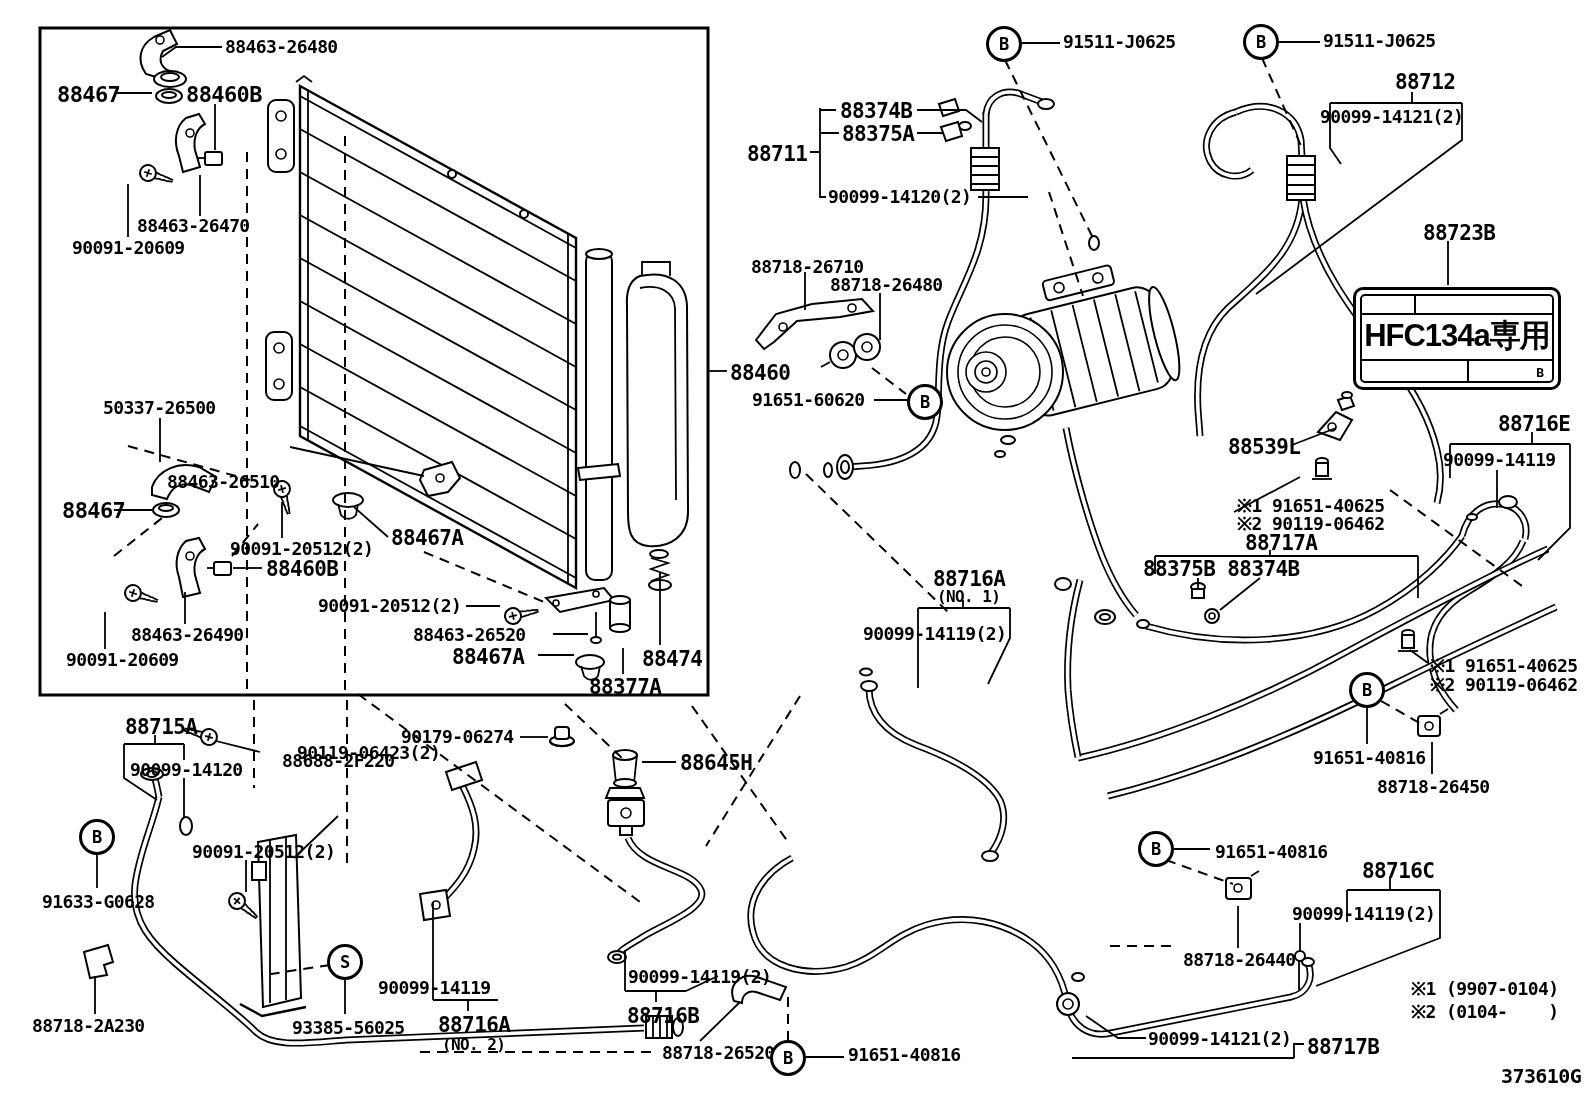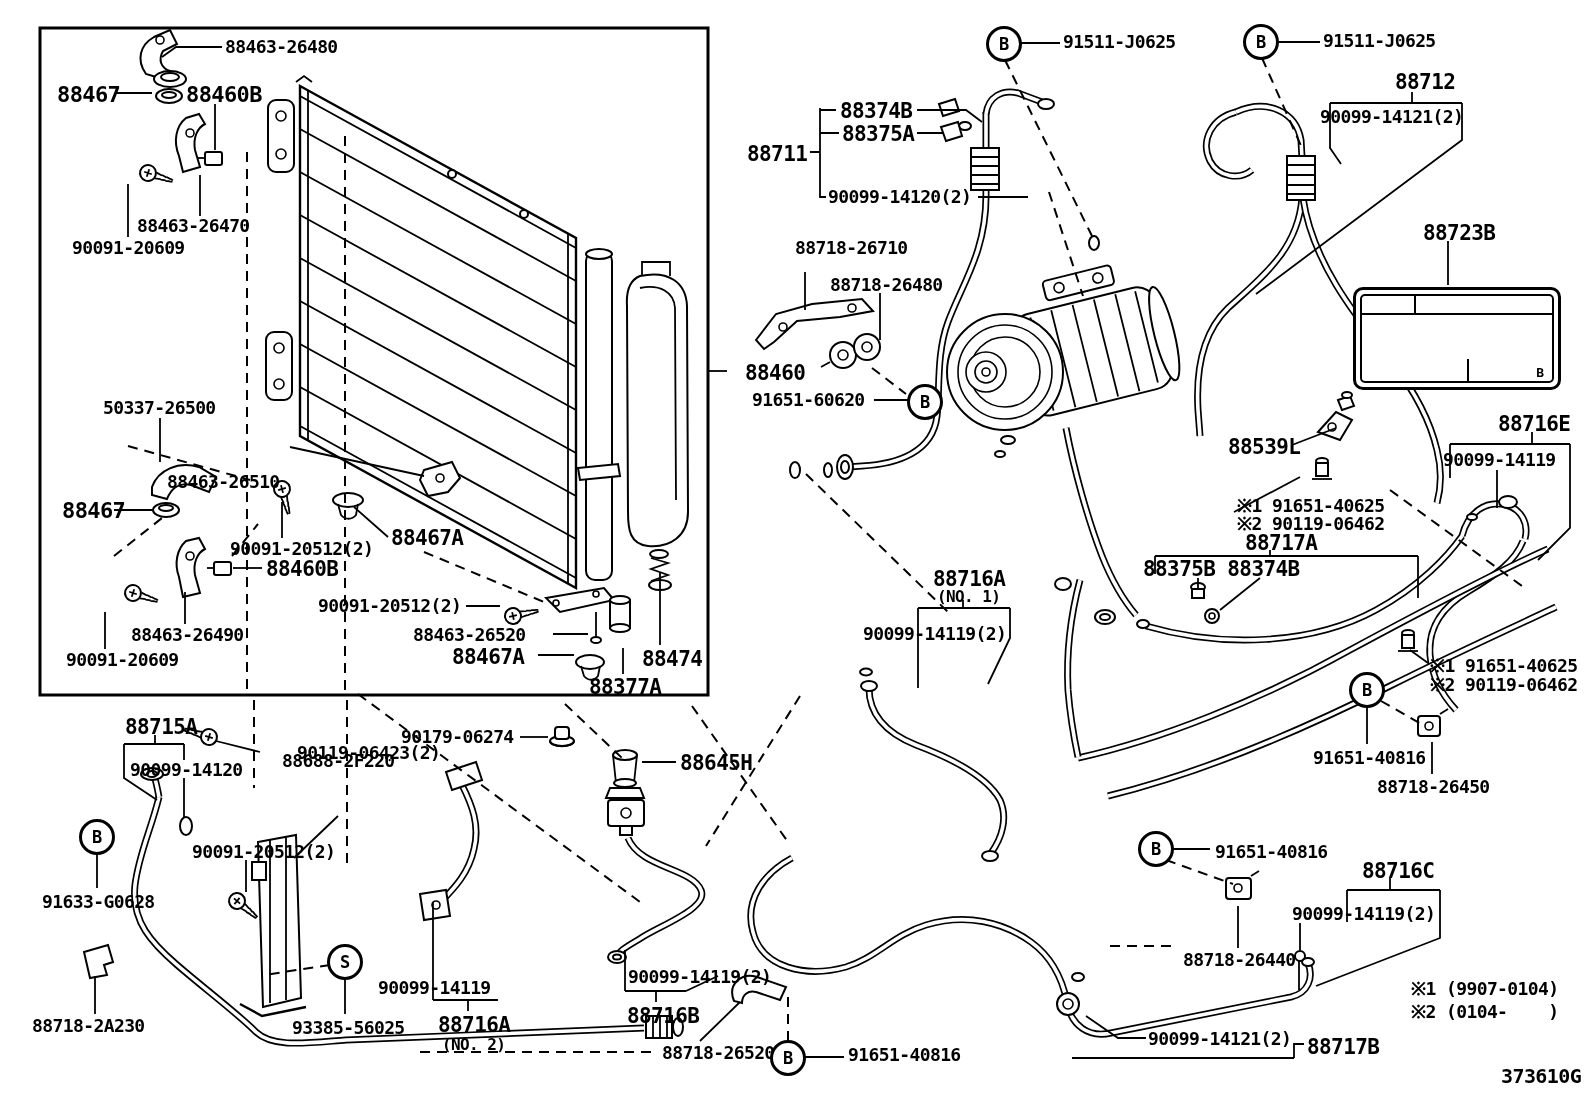--- a/index.html
+++ b/index.html
@@ -390,20 +390,24 @@
     <path class="ln" d="M1146,1038 H1118 L1086,1016"></path>
     <path class="ln" d="M1072,1058 H1294 M1294,1058 V1044 H1304"></path>
   </g>
 </svg>
 
 <div id="hfc" style="left:1353px;top:287px;width:202px;height:97px;">
   <div class="inner">
     <div class="row-top">
       <div class="cell"></div>
     </div>
+    <div class="mid">
+          <span>HFC134a</span>
+          <span>専用</span>
+        </div>
     <div class="row-bot">
       <div class="cell"></div>
       <div class="glyph">B</div>
     </div>
   </div>
 </div>
 
 <div class="lbl" style="left: 225px; top: 38px;">88463-26480</div>
     <div class="lbl" style="left: 57px; top: 83px; font-size: 22px;">88467</div>
     <div class="lbl" style="left: 186px; top: 83px; font-size: 22px;">88460B</div>
@@ -415,30 +419,30 @@
     <div class="lbl" style="left: 230px; top: 540px;">90091-20512(2)</div>
     <div class="lbl" style="left: 266px; top: 558px; font-size: 21px;">88460B</div>
     <div class="lbl" style="left: 391px; top: 527px; font-size: 21px;">88467A</div>
     <div class="lbl" style="left: 131px; top: 626px;">88463-26490</div>
     <div class="lbl" style="left: 66px; top: 651px;">90091-20609</div>
     <div class="lbl" style="left: 318px; top: 597px;">90091-20512(2)</div>
     <div class="lbl" style="left: 413px; top: 626px;">88463-26520</div>
     <div class="lbl" style="left: 452px; top: 646px; font-size: 21px;">88467A</div>
     <div class="lbl" style="left: 589px; top: 676px; font-size: 21px;">88377A</div>
     <div class="lbl" style="left: 642px; top: 648px; font-size: 21px;">88474</div>
-    <div class="lbl" style="left: 730px; top: 362px; font-size: 21px; margin-left: 15px;">88460</div>
+    <div class="lbl" style="left: 730px; top: 362px; font-size: 21px;">88460</div>
     <div class="lbl" style="left: 747px; top: 143px; font-size: 21px;">88711</div>
     <div class="lbl" style="left: 840px; top: 100px; font-size: 21px;">88374B</div>
     <div class="lbl" style="left: 842px; top: 123px; font-size: 21px;">88375A</div>
     <div class="lbl" style="left: 828px; top: 188px;">90099-14120(2)</div>
     <div class="lbl" style="left: 1063px; top: 33px;">91511-J0625</div>
     <div class="lbl" style="left: 1323px; top: 32px;">91511-J0625</div>
     <div class="lbl" style="left: 1395px; top: 71px; font-size: 21px;">88712</div>
     <div class="lbl" style="left: 1320px; top: 108px;">90099-14121(2)</div>
-    <div class="lbl" style="left: 751px; top: 239px; margin-left: 44px;">88718-26710</div>
+    <div class="lbl" style="left: 751px; top: 258px;">88718-26710</div>
     <div class="lbl" style="left: 830px; top: 276px;">88718-26480</div>
     <div class="lbl" style="left: 752px; top: 391px;">91651-60620</div>
     <div class="lbl" style="left: 1423px; top: 222px; font-size: 21px;">88723B</div>
     <div class="lbl" style="left: 1228px; top: 436px; font-size: 21px; text-align: right;">88539L</div>
     <div class="lbl" style="left: 1498px; top: 413px; font-size: 21px;">88716E</div>
     <div class="lbl" style="left: 1443px; top: 451px;">90099-14119</div>
     <div class="lbl" style="left: 1237px; top: 497px;">※1 91651-40625</div>
     <div class="lbl" style="left: 1237px; top: 515px;">※2 90119-06462</div>
     <div class="lbl" style="left: 1245px; top: 532px; font-size: 21px;">88717A</div>
     <div class="lbl" style="left: 1143px; top: 558px; font-size: 21px;">88375B 88374B</div>

